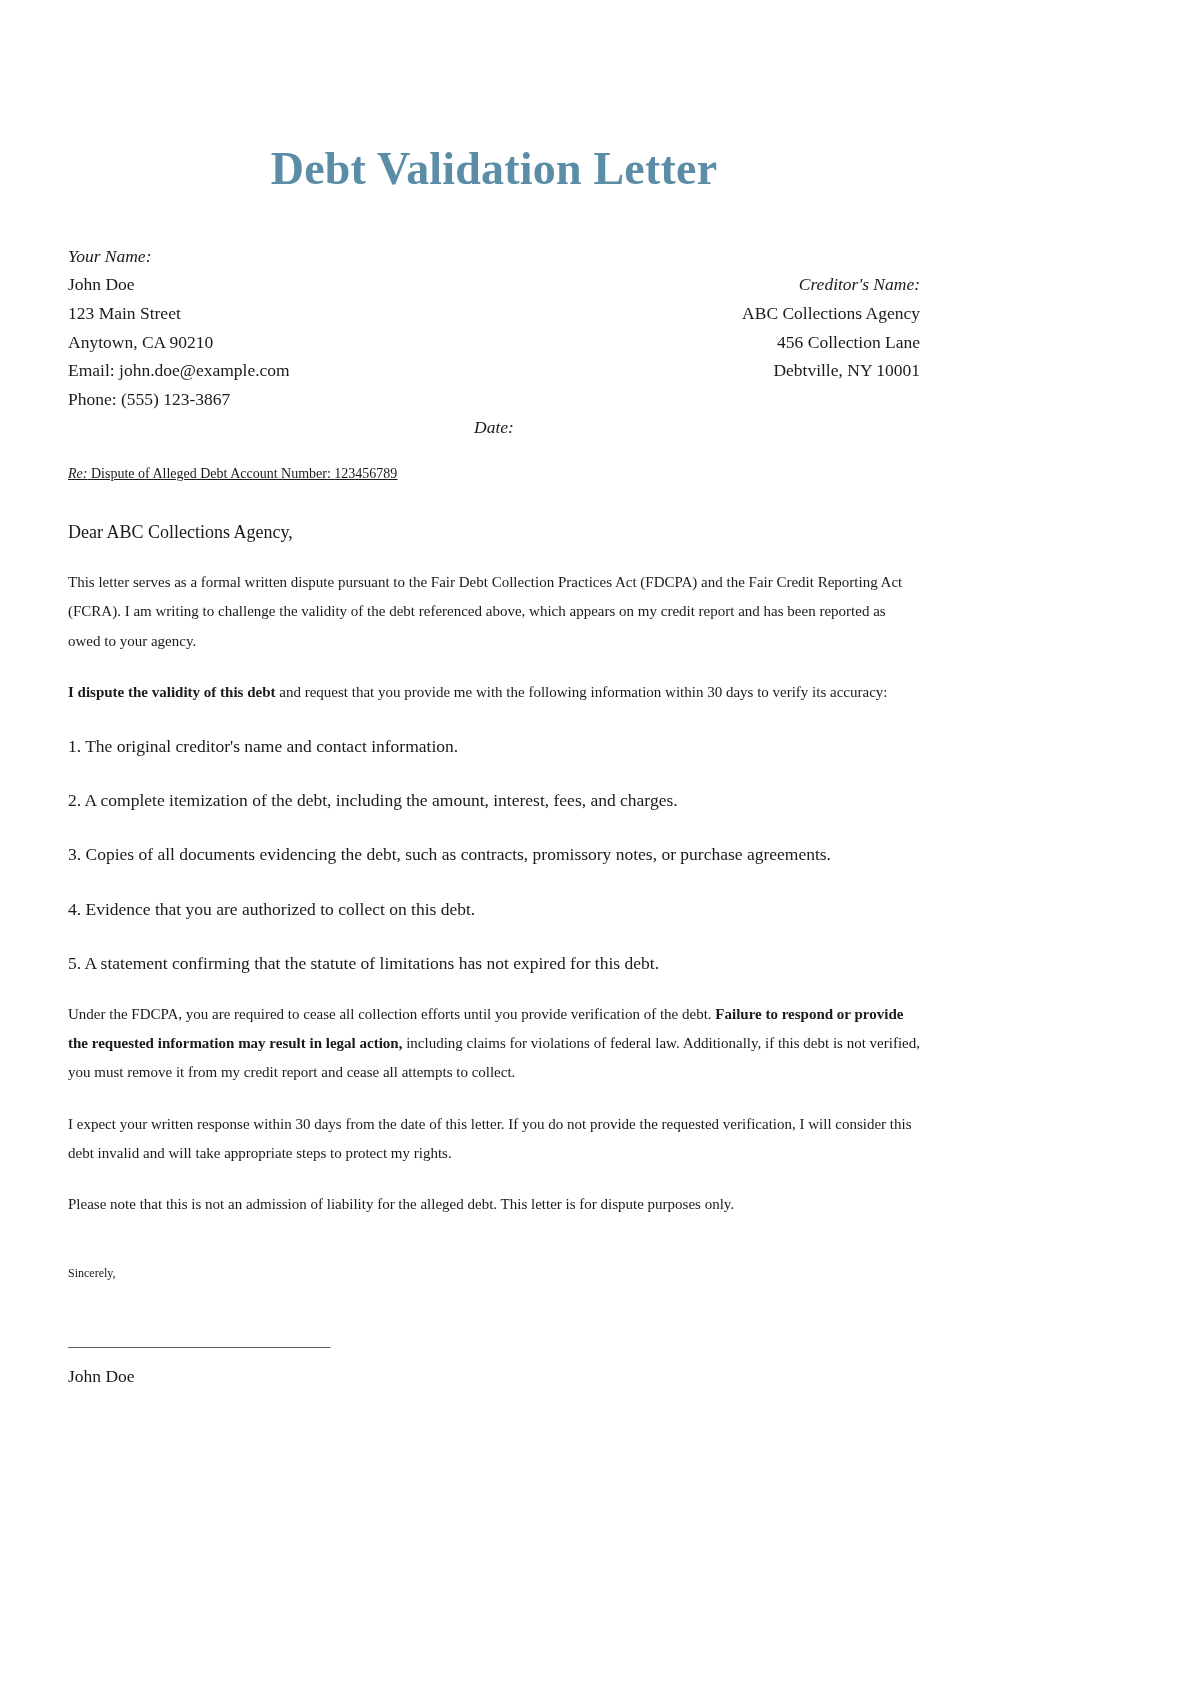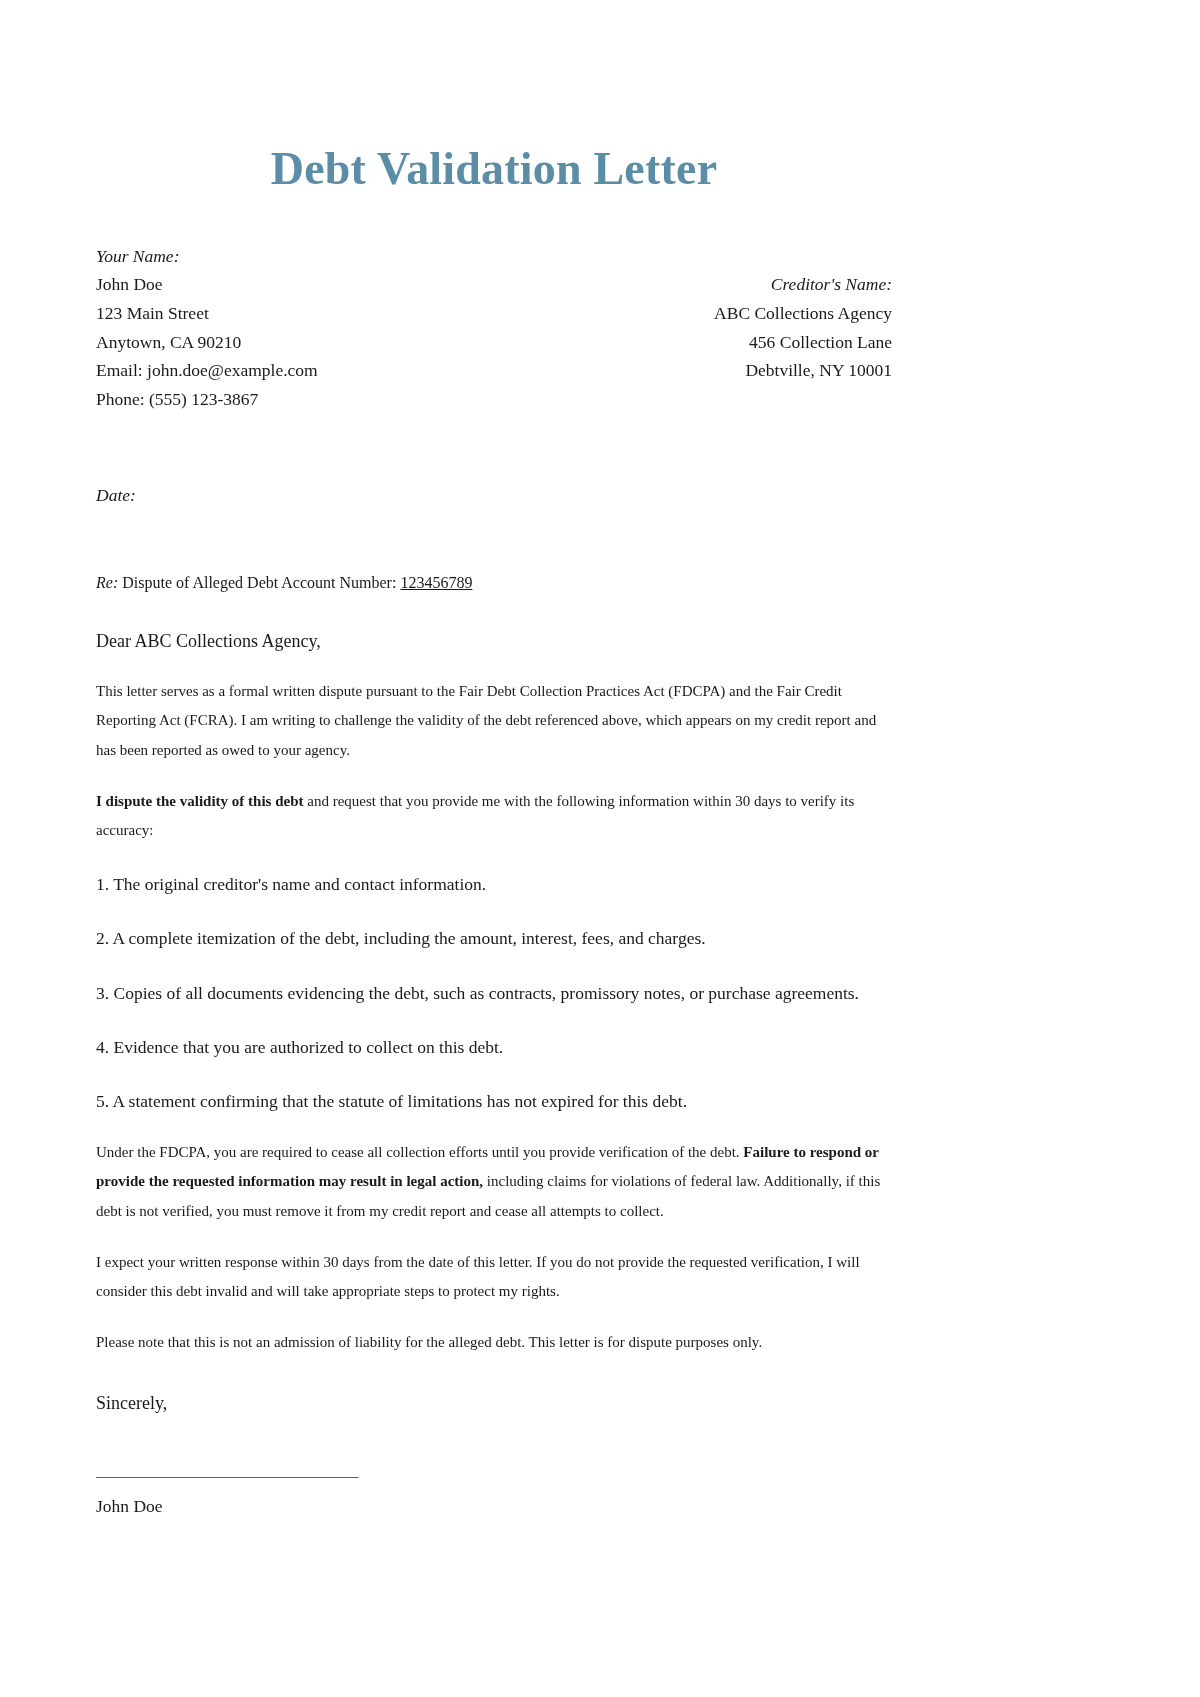--- a/index.html
+++ b/index.html
@@ -11,21 +11,21 @@
     width: 1200px;
     min-height: 1697px;
     font-family: "Liberation Serif", "DejaVu Serif", serif;
     color: #1a1a1a;
     -webkit-font-smoothing: antialiased;
   }
   .page {
     width: 988px;
     min-height: 1697px;
     box-sizing: border-box;
-    padding: 0 96px;
+    padding: 0 68px;
     position: relative;
   }
   .doc-title {
     text-align: center;
     color: #5b8ea6;
     font-size: 46px;
     font-weight: bold;
     letter-spacing: 0.2px;
     margin: 0;
     padding-top: 143px;
@@ -42,31 +42,31 @@
     font-size: 17.5px;
     line-height: 28.6px;
   }
   .addr-block.left { text-align: left; }
   .addr-block.right { text-align: right; }
   .addr-label {
     font-style: italic;
   }
   .addr-line { display: block; white-space: nowrap; }
   .date-block {
-    text-align: left;
+    text-align: center;
     font-size: 17.5px;
     line-height: 28.6px;
-    margin-top: 68px;
   }
   .date-label { font-style: italic; display: block; }
   .date-value { display: block; }
   .re-line {
-    font-size: 16px;
-    margin-top: 59px;
+    font-size: 14px;
+    margin-top: 18px;
     line-height: 28.6px;
+    text-decoration: underline;
   }
   .re-label { font-style: italic; }
   .acct-number { text-decoration: underline; }
   .salutation {
     font-size: 18px;
     margin-top: 29px;
     line-height: 28.6px;
   }
   p.body-para {
     font-size: 15px;
@@ -76,22 +76,22 @@
     text-align: left;
   }
   p.list-item {
     font-size: 17.5px;
     line-height: 29.2px;
     margin: 0;
     margin-top: 25px;
   }
   .b { font-weight: bold; }
   .closing {
-    font-size: 18px;
-    margin-top: 32px;
+    font-size: 12px;
+    margin-top: 40px;
     line-height: 28.6px;
   }
   .sig-line {
     font-size: 17.5px;
     letter-spacing: 0px;
     margin-top: 42px;
     color: #444;
     line-height: 20px;
     white-space: nowrap;
     overflow: hidden;

